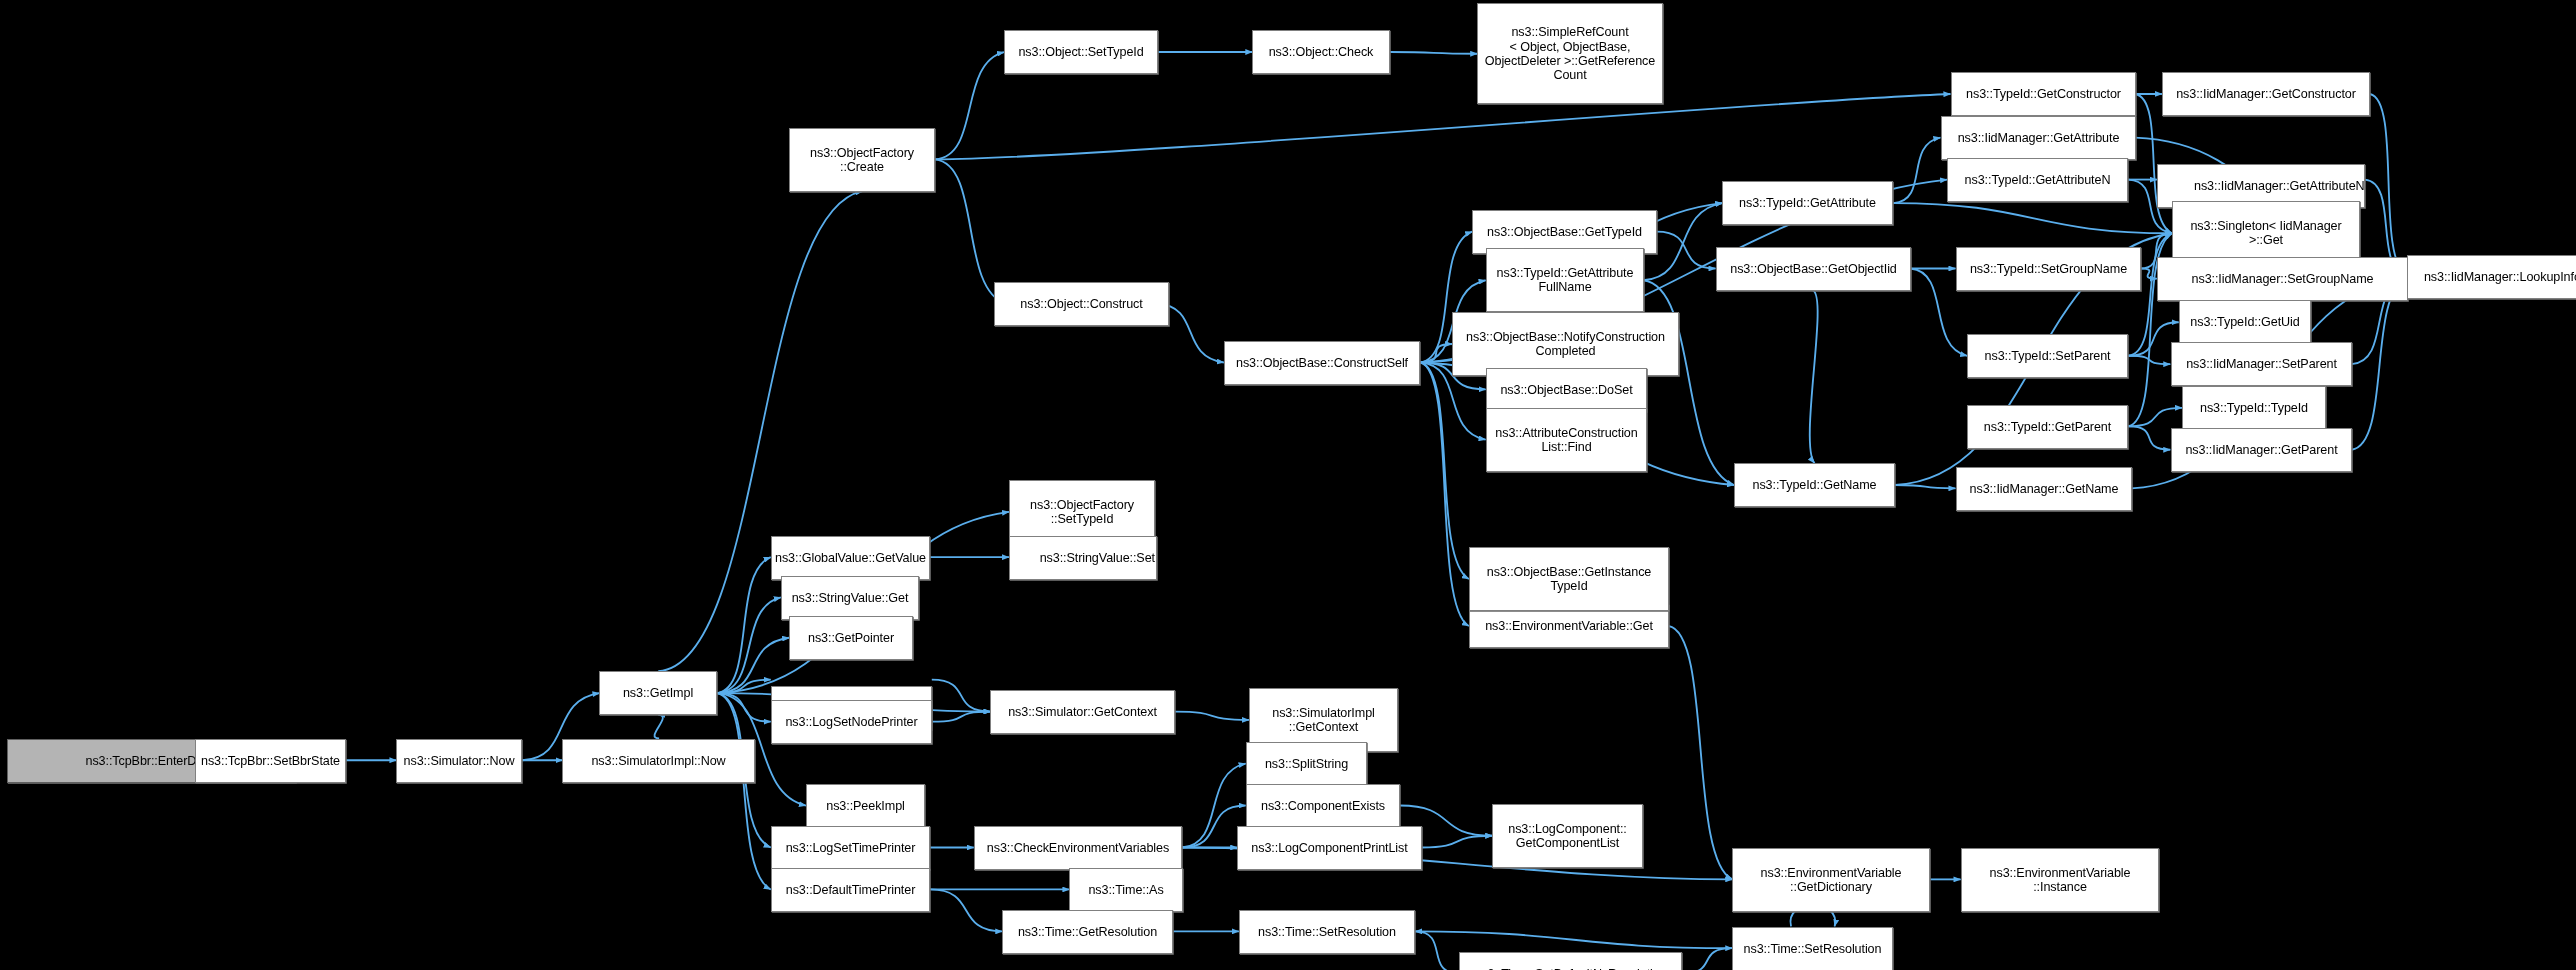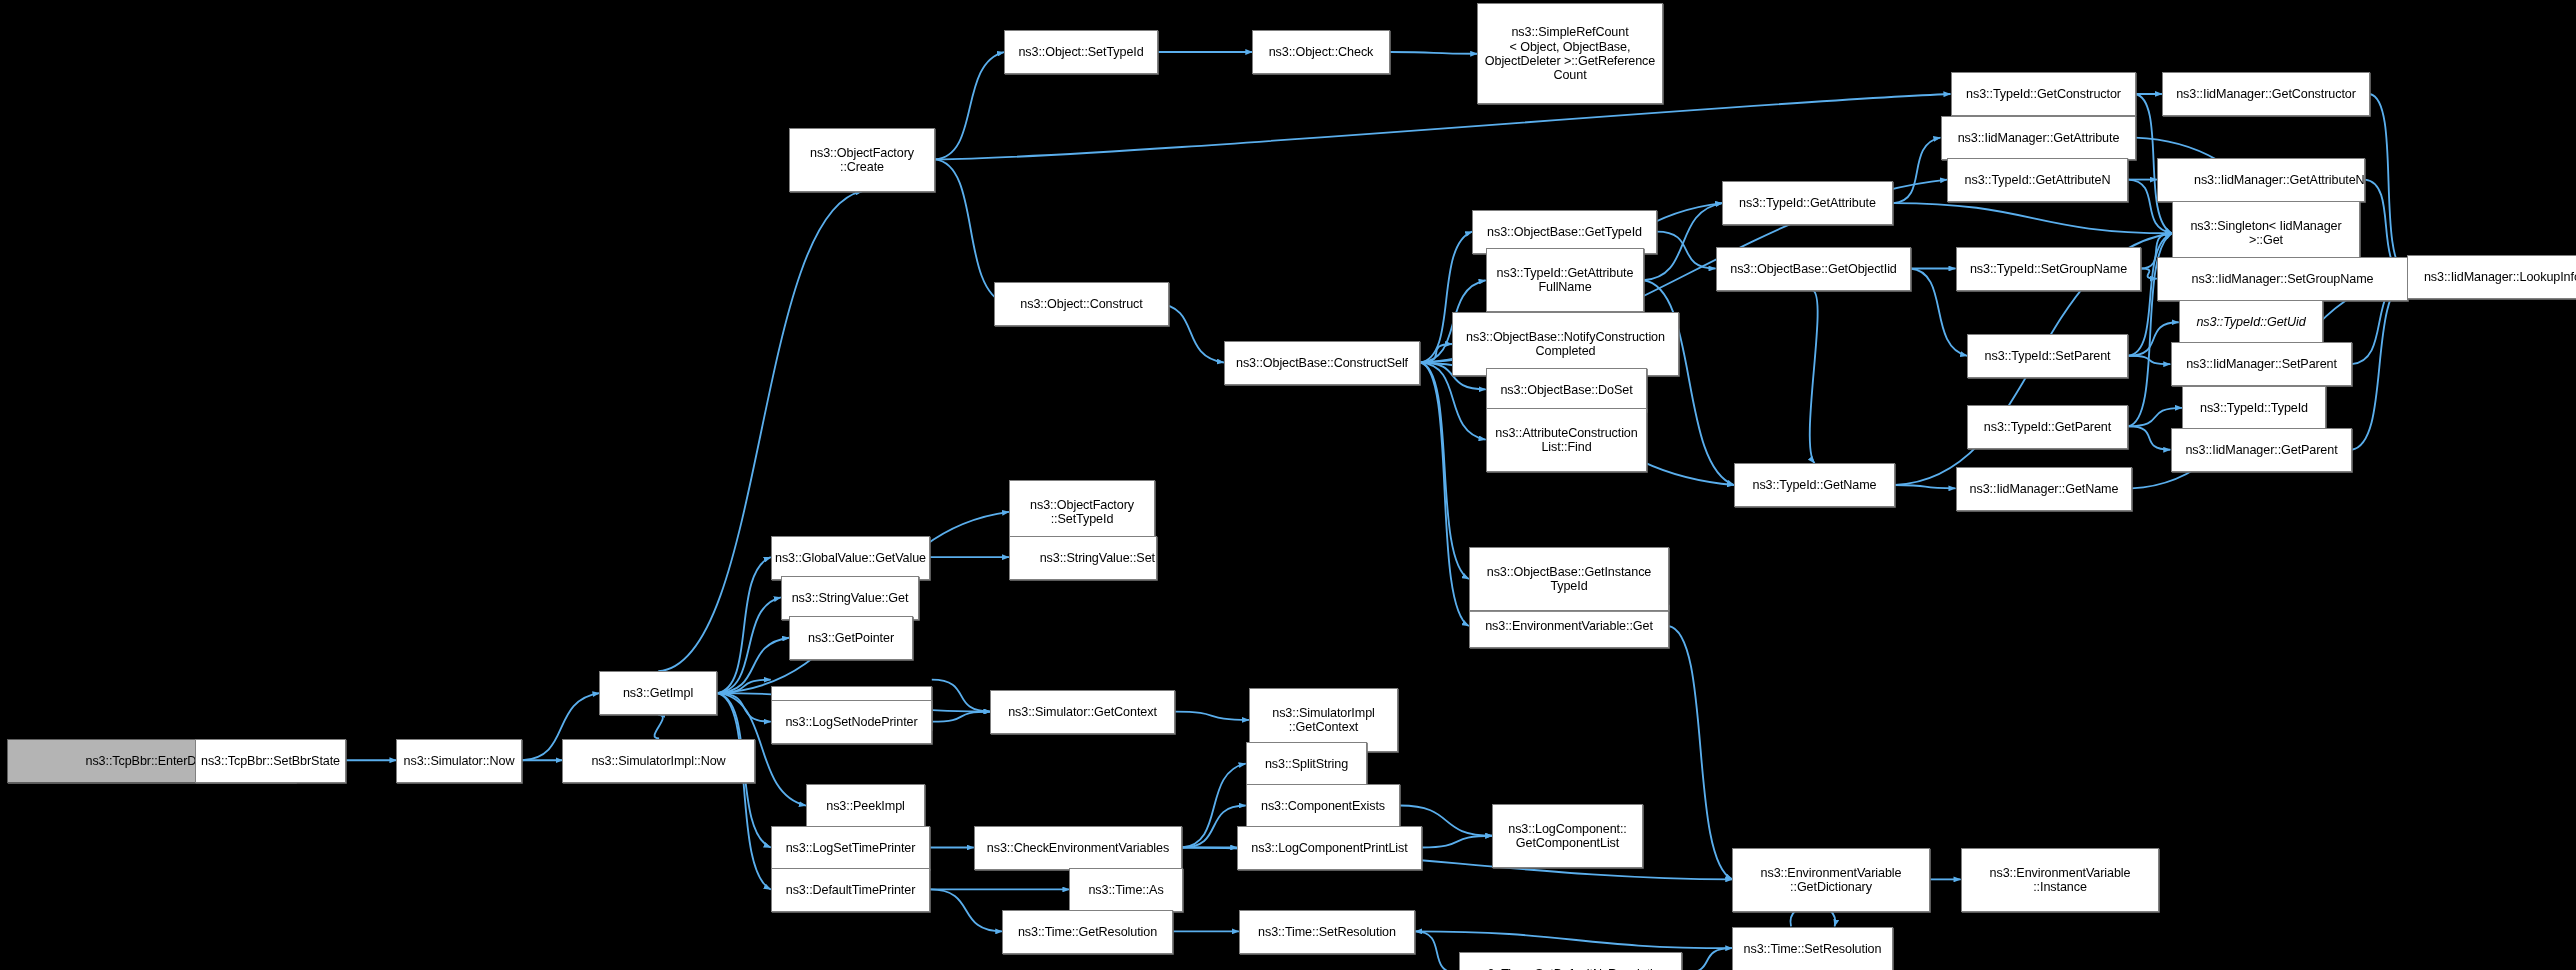--- a/index.html
+++ b/index.html
@@ -200,24 +200,24 @@
       <div class="node" style="left: 1716px; top: 247px; width: 195px; height: 44px;">ns3::ObjectBase::GetObjectIid</div>
       <div class="node" style="left: 1734px; top: 463px; width: 161px; height: 44px;">ns3::TypeId::GetName</div>
       <div class="node" style="left: 1956px; top: 247px; width: 185px; height: 44px;">ns3::TypeId::SetGroupName</div>
       <div class="node" style="left: 1967px; top: 334px; width: 161px; height: 44px;">ns3::TypeId::SetParent</div>
       <div class="node" style="left: 1967px; top: 405px; width: 161px; height: 44px;">ns3::TypeId::GetParent</div>
       <div class="node" style="left: 1956px; top: 467px; width: 176px; height: 44px;">ns3::IidManager::GetName</div>
       <div class="node" style="left: 1951px; top: 72px; width: 185px; height: 44px;">ns3::TypeId::GetConstructor</div>
       <div class="node" style="left: 1941px; top: 116px; width: 195px; height: 44px;">ns3::IidManager::GetAttribute</div>
       <div class="node" style="left: 1947px; top: 158px; width: 181px; height: 44px;">ns3::TypeId::GetAttributeN</div>
       <div class="node" style="left: 2162px; top: 72px; width: 208px; height: 44px;">ns3::IidManager::GetConstructor</div>
-      <div class="node" style="left: 2157px; top: 158px; width: 208px; height: 44px; padding-left: 40px;">ns3::IidManager::GetAttributeN</div>
+      <div class="node" style="left: 2157px; top: 164px; width: 208px; height: 44px; padding-left: 40px;">ns3::IidManager::GetAttributeN</div>
       <div class="node" style="left: 2172px; top: 201px; width: 188px; height: 64px;">ns3::Singleton&lt; IidManager
 &gt;::Get</div>
       <div class="node" style="left: 2157px; top: 257px; width: 251px; height: 44px;">ns3::IidManager::SetGroupName</div>
-      <div class="node" style="left: 2179px; top: 300px; width: 144px; height: 44px; font-style: italic;">ns3::TypeId::GetUid</div>
+      <div class="node" style="left: 2179px; top: 300px; width: 132px; height: 44px;">ns3::TypeId::GetUid</div>
       <div class="node" style="left: 2171px; top: 342px; width: 181px; height: 44px;">ns3::IidManager::SetParent</div>
       <div class="node" style="left: 2182px; top: 386px; width: 144px; height: 44px;">ns3::TypeId::TypeId</div>
       <div class="node" style="left: 2171px; top: 428px; width: 181px; height: 44px;">ns3::IidManager::GetParent</div>
       <div class="node" style="left: 2407px; top: 255px; width: 232px; height: 44px;">ns3::IidManager::LookupInformation</div>
     </div>
 </div>
 
 
 </body></html>

